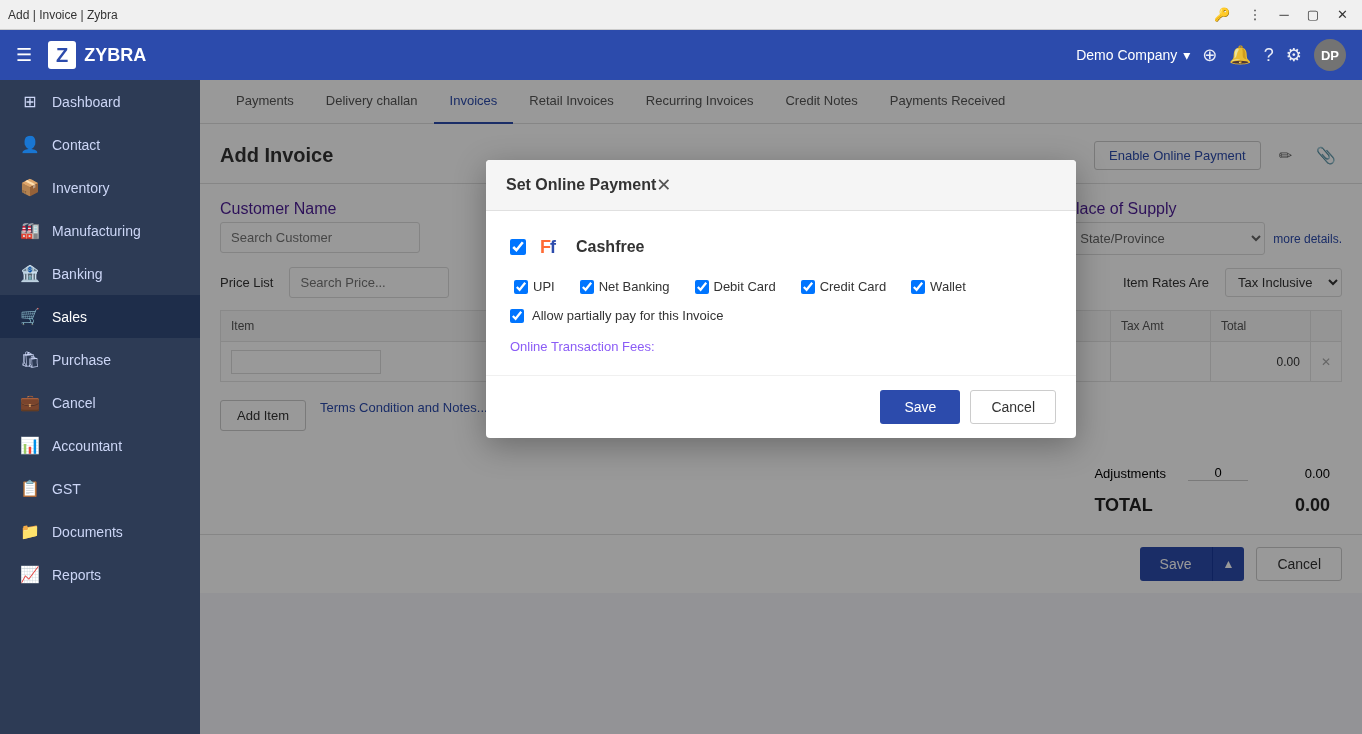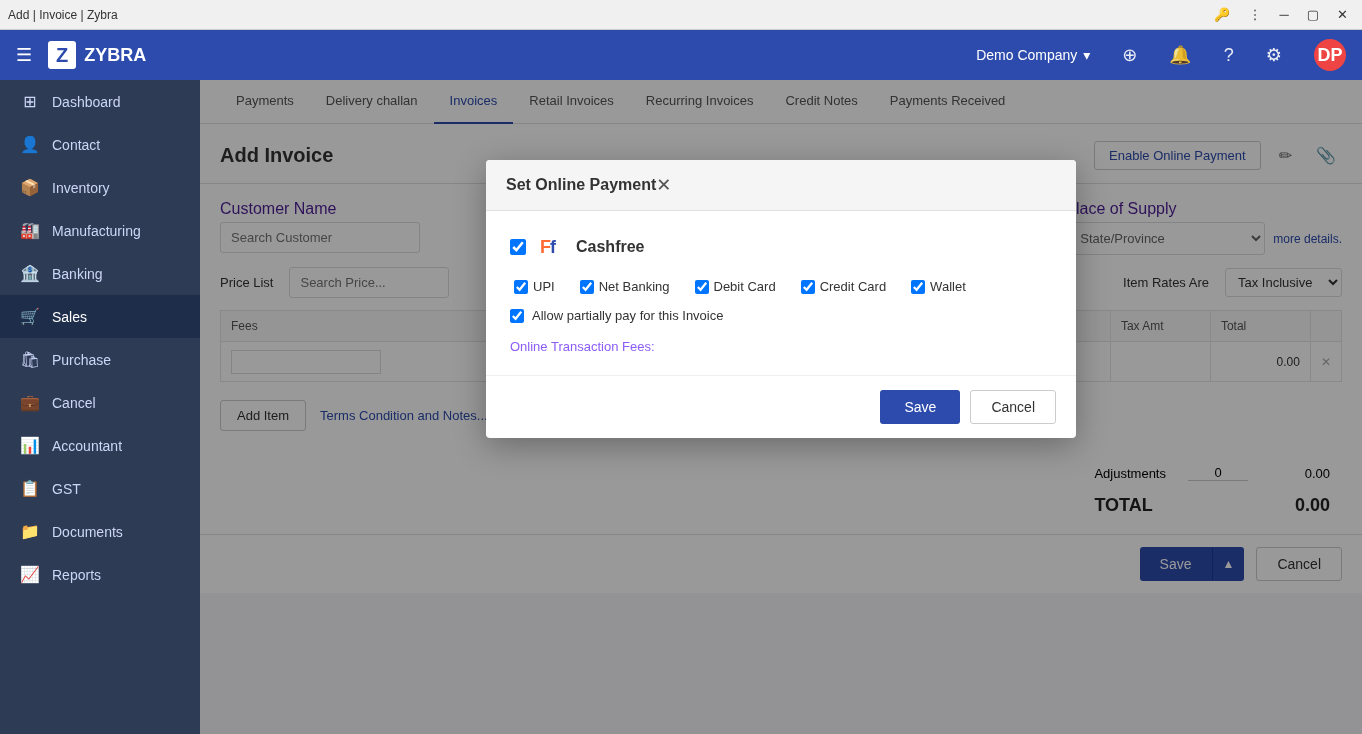--- a/index.html
+++ b/index.html
@@ -27,24 +27,24 @@
       display: flex;
       align-items: center;
       padding: 0 16px;
       gap: 16px;
       color: white;
     }
     .top-nav .logo { display: flex; align-items: center; gap: 8px; font-weight: bold; font-size: 18px; color: white; }
     .top-nav .logo-icon { width: 28px; height: 28px; background: white; border-radius: 3px; display: flex; align-items: center; justify-content: center; }
     .top-nav .logo-z { font-size: 20px; font-weight: 900; color: #2c4bac; }
     .top-nav .hamburger { font-size: 18px; cursor: pointer; }
-    .top-nav-right { margin-left: auto; display: flex; align-items: center; gap: 32px; }
+    .top-nav-right { margin-left: auto; display: flex; align-items: center; gap: 12px; }
     .company-selector { display: flex; align-items: center; gap: 6px; font-size: 14px; cursor: pointer; }
     .nav-icon { font-size: 18px; cursor: pointer; opacity: 0.9; }
-    .avatar { width: 32px; height: 32px; background: #ef4444; border-radius: 50%; display: flex; align-items: center; justify-content: center; font-size: 18px; font-weight: bold; color: white; }
+    .avatar { width: 32px; height: 32px; background: #737373; border-radius: 50%; display: flex; align-items: center; justify-content: center; font-size: 13px; font-weight: bold; color: white; }
 
     
     .main-layout { display: flex; height: calc(734px - 30px - 50px); }
 
     
     .sidebar {
       width: 200px;
       background: #2d3b55;
       color: white;
       overflow-y: auto;
@@ -469,21 +469,21 @@
         <span class="tax-label">Item Rates Are</span>
         <select class="tax-select">
           <option>Tax Inclusive</option>
           <option>Tax Exclusive</option>
         </select>
       </div>
 
       <table class="invoice-table">
         <thead>
           <tr>
-            <th>Fees</th>
+            <th>Item</th>
             <th style="width:40px;"></th>
             <th style="width:300px;">Description</th>
             <th style="width:80px;">Disc(%)</th>
             <th style="width:100px;">Tax Rate</th>
             <th style="width:100px;">Tax Amt</th>
             <th style="width:100px;">Total</th>
             <th style="width:30px;"></th>
           </tr>
         </thead>
         <tbody>
@@ -504,21 +504,21 @@
             <td></td>
             <td></td>
             <td></td>
             <td></td>
             <td style="text-align:right;">0.00</td>
             <td style="color:#aaa;cursor:pointer;">✕</td>
           </tr>
         </tbody>
       </table>
 
-      <div style="display:flex;align-items:center;gap:4px;margin-top:8px;">
+      <div style="display:flex;align-items:flex-start;gap:4px;margin-top:8px;">
         <button class="add-item-btn">Add Item</button>
         <span class="terms-link">Terms Condition and Notes...</span>
       </div>
     </div>
 
     <div class="totals-section">
       <table class="totals-table">
         <tbody>
             <tr>
           <td>Adjustments</td>

